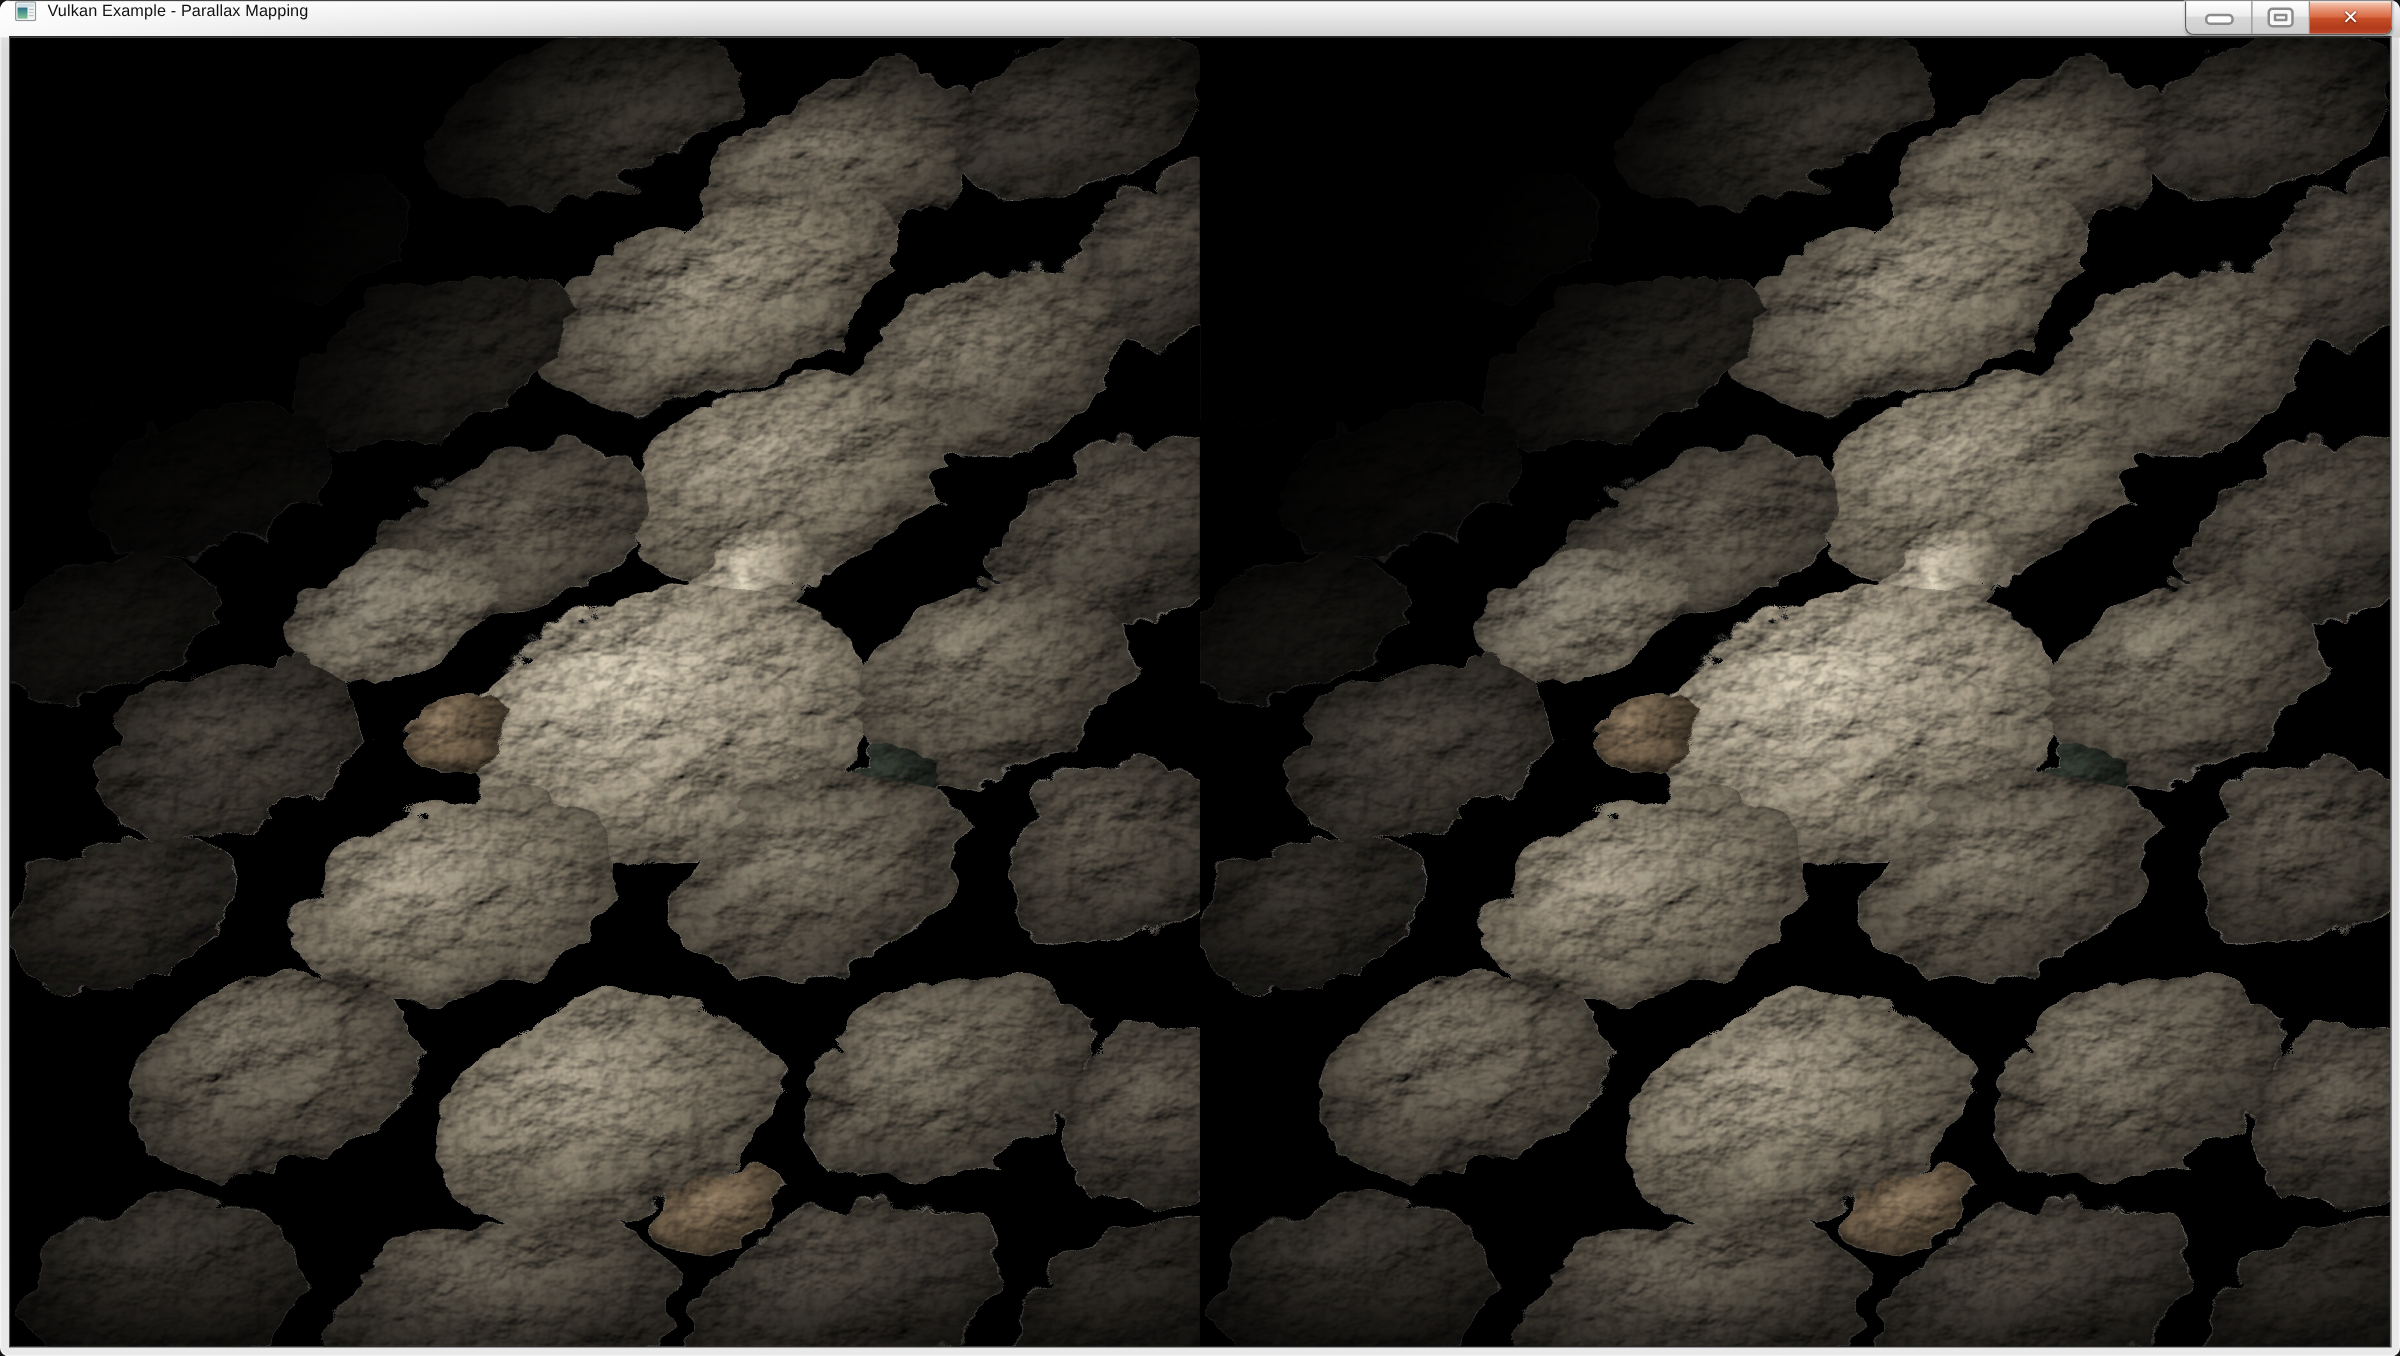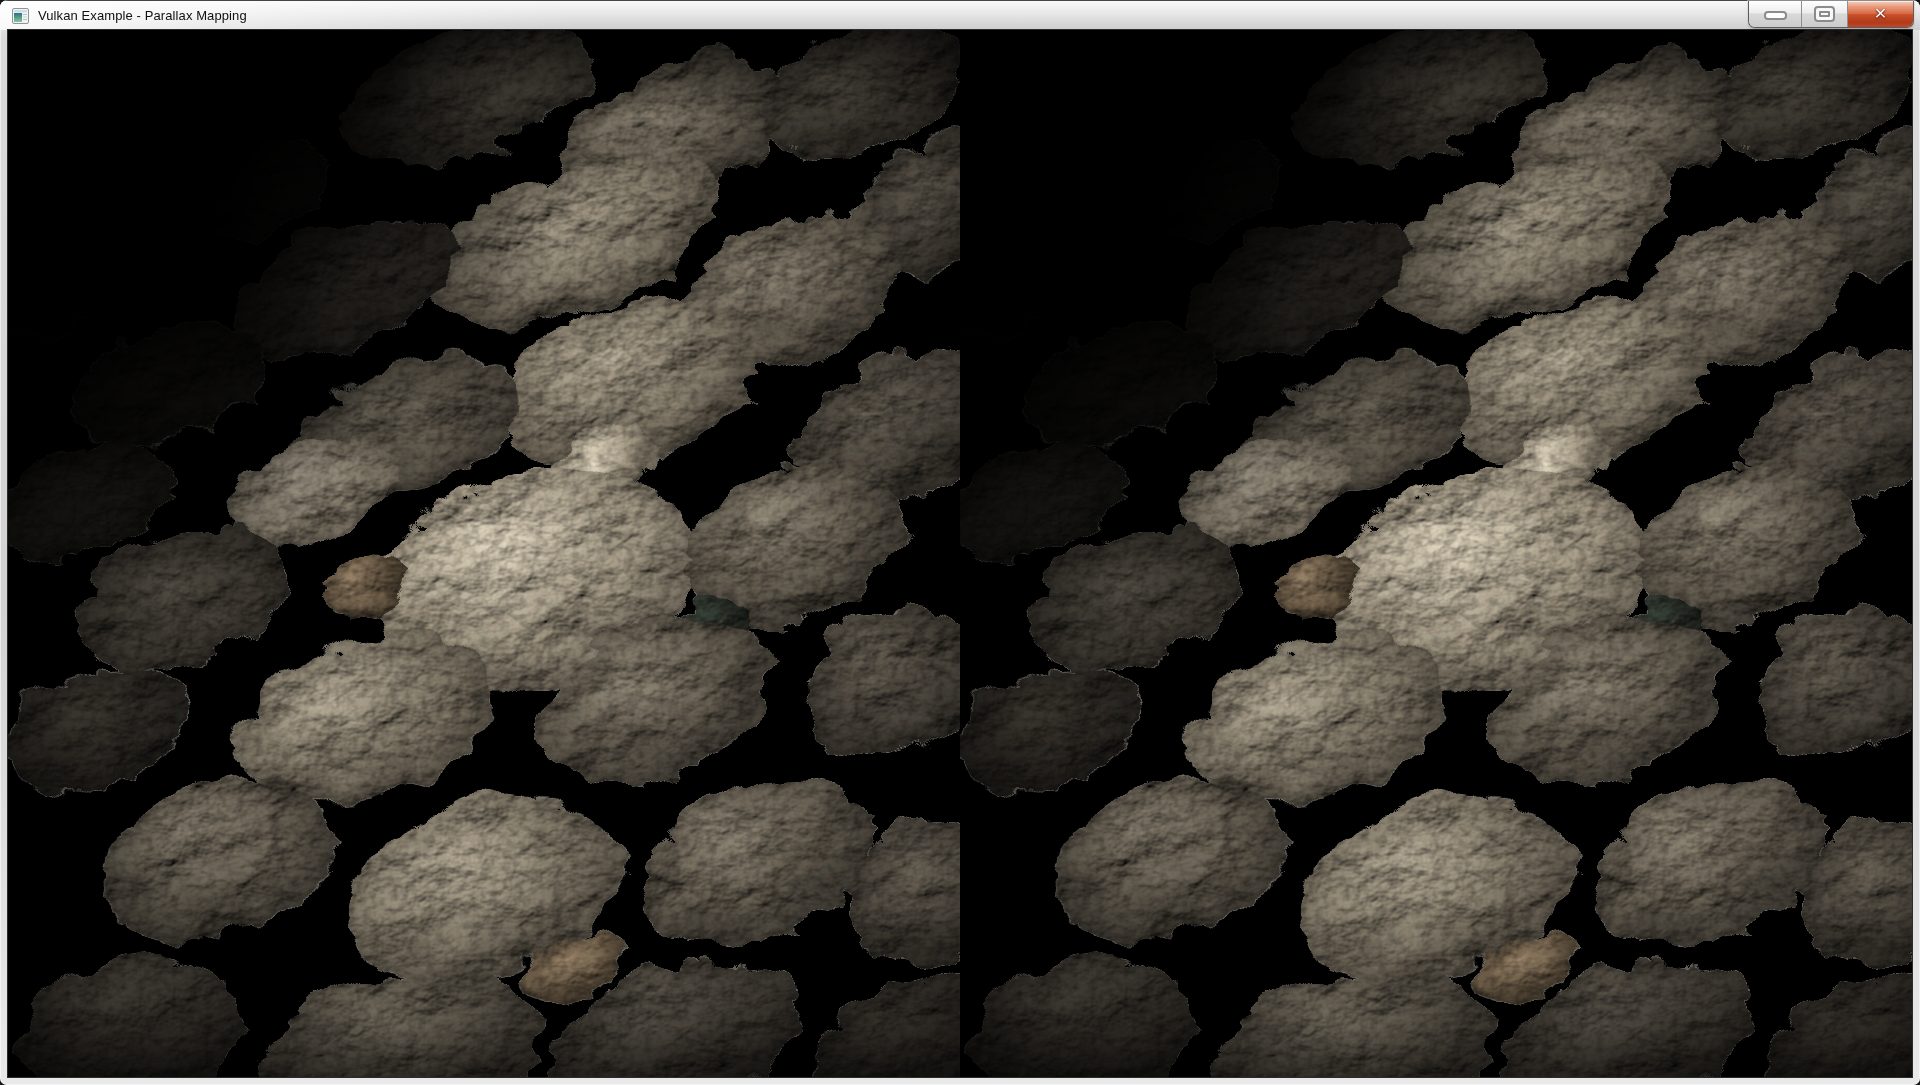--- a/index.html
+++ b/index.html
@@ -10,21 +10,21 @@
     position:relative;width:1920px;height:1085px;box-sizing:border-box;
     border-radius:8px 8px 7px 7px;overflow:hidden;
     background:linear-gradient(180deg,#efefef 0%,#dadada 40px,#d2d2d2 55%,#e9e9e9 100%);
     box-shadow:inset 0 0 0 1px rgba(255,255,255,.55);
   }
   .titlebar{
     position:relative;height:30px;
     background:linear-gradient(180deg,#f8f8f8 0%,#e6e6e6 45%,#d6d6d6 80%,#cdcdcd 100%);
     border-top:1px solid #454545;
     box-sizing:border-box;
-    display:flex;align-items:center;padding:0 12px;gap:9px;
+    display:flex;padding:0 12px;gap:9px;
   }
   .titlebar::before{
     content:"";position:absolute;inset:0;pointer-events:none;
     background:linear-gradient(115deg,rgba(255,255,255,.9) 0%,rgba(255,255,255,0) 30%);
   }
   .app-icon{width:17px;height:16px;flex:0 0 auto;display:block;position:relative;z-index:1;}
   .title-text{
     position:relative;z-index:1;
     font-size:13px;color:#101010;letter-spacing:.1px;
     white-space:nowrap;

